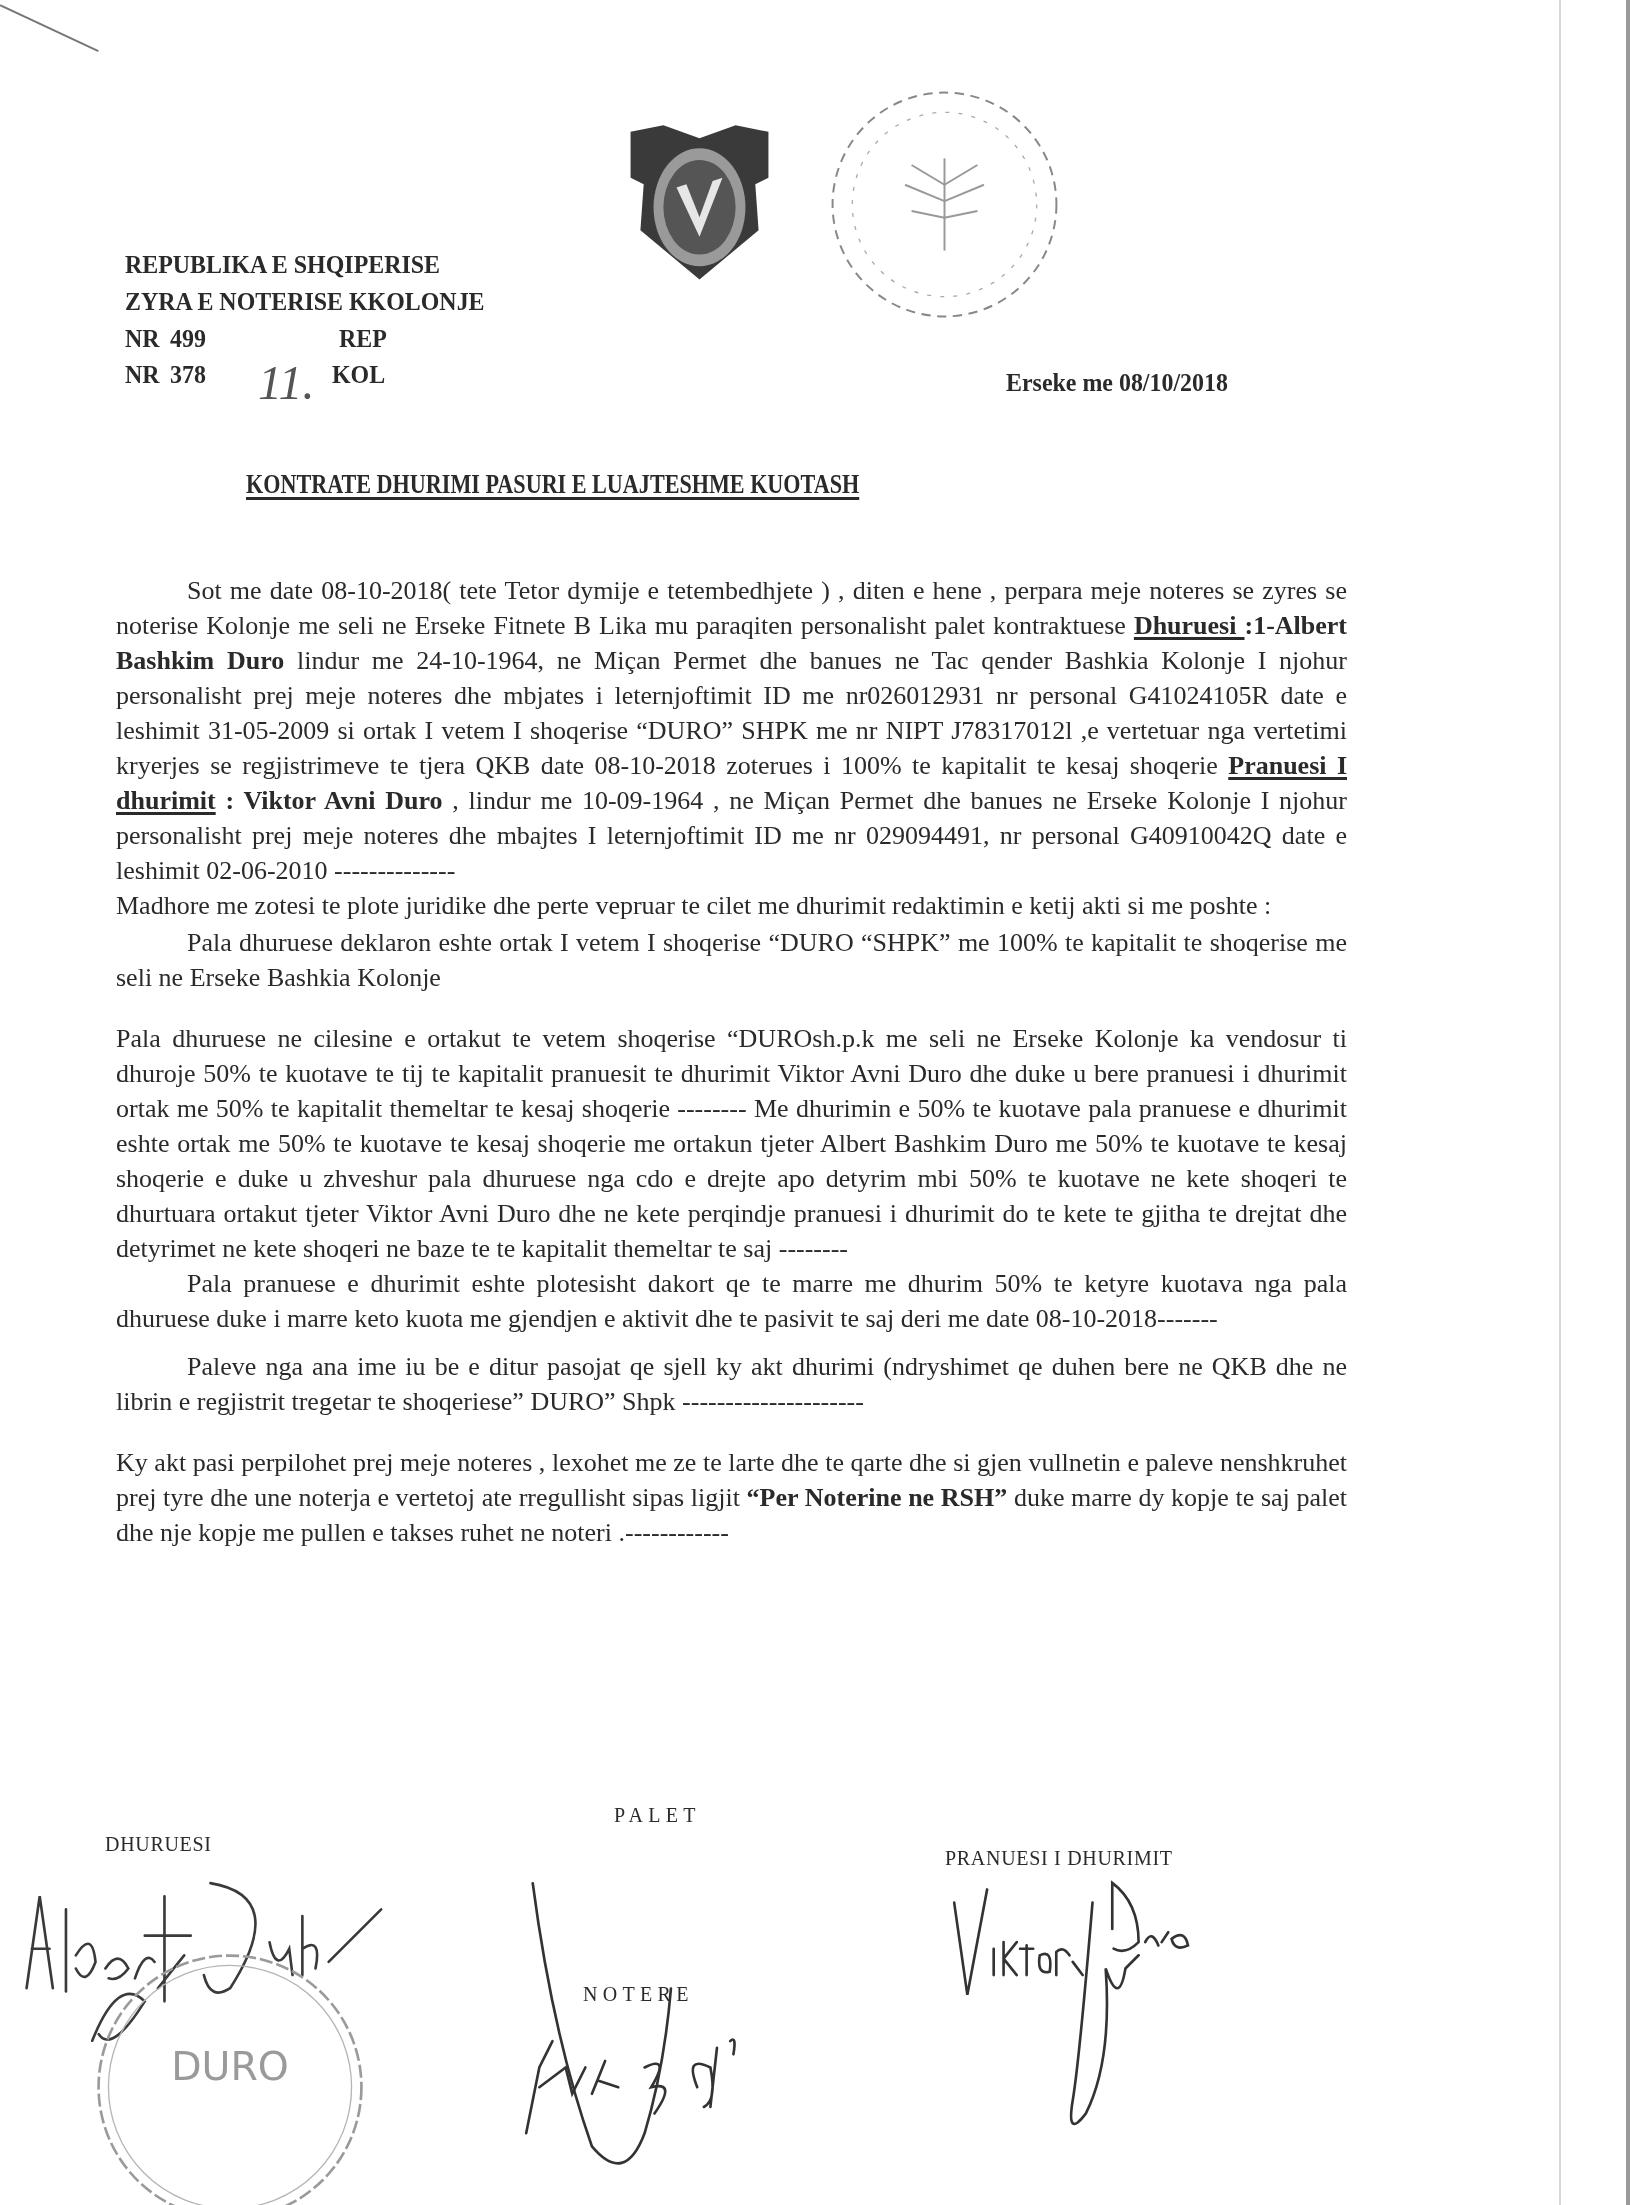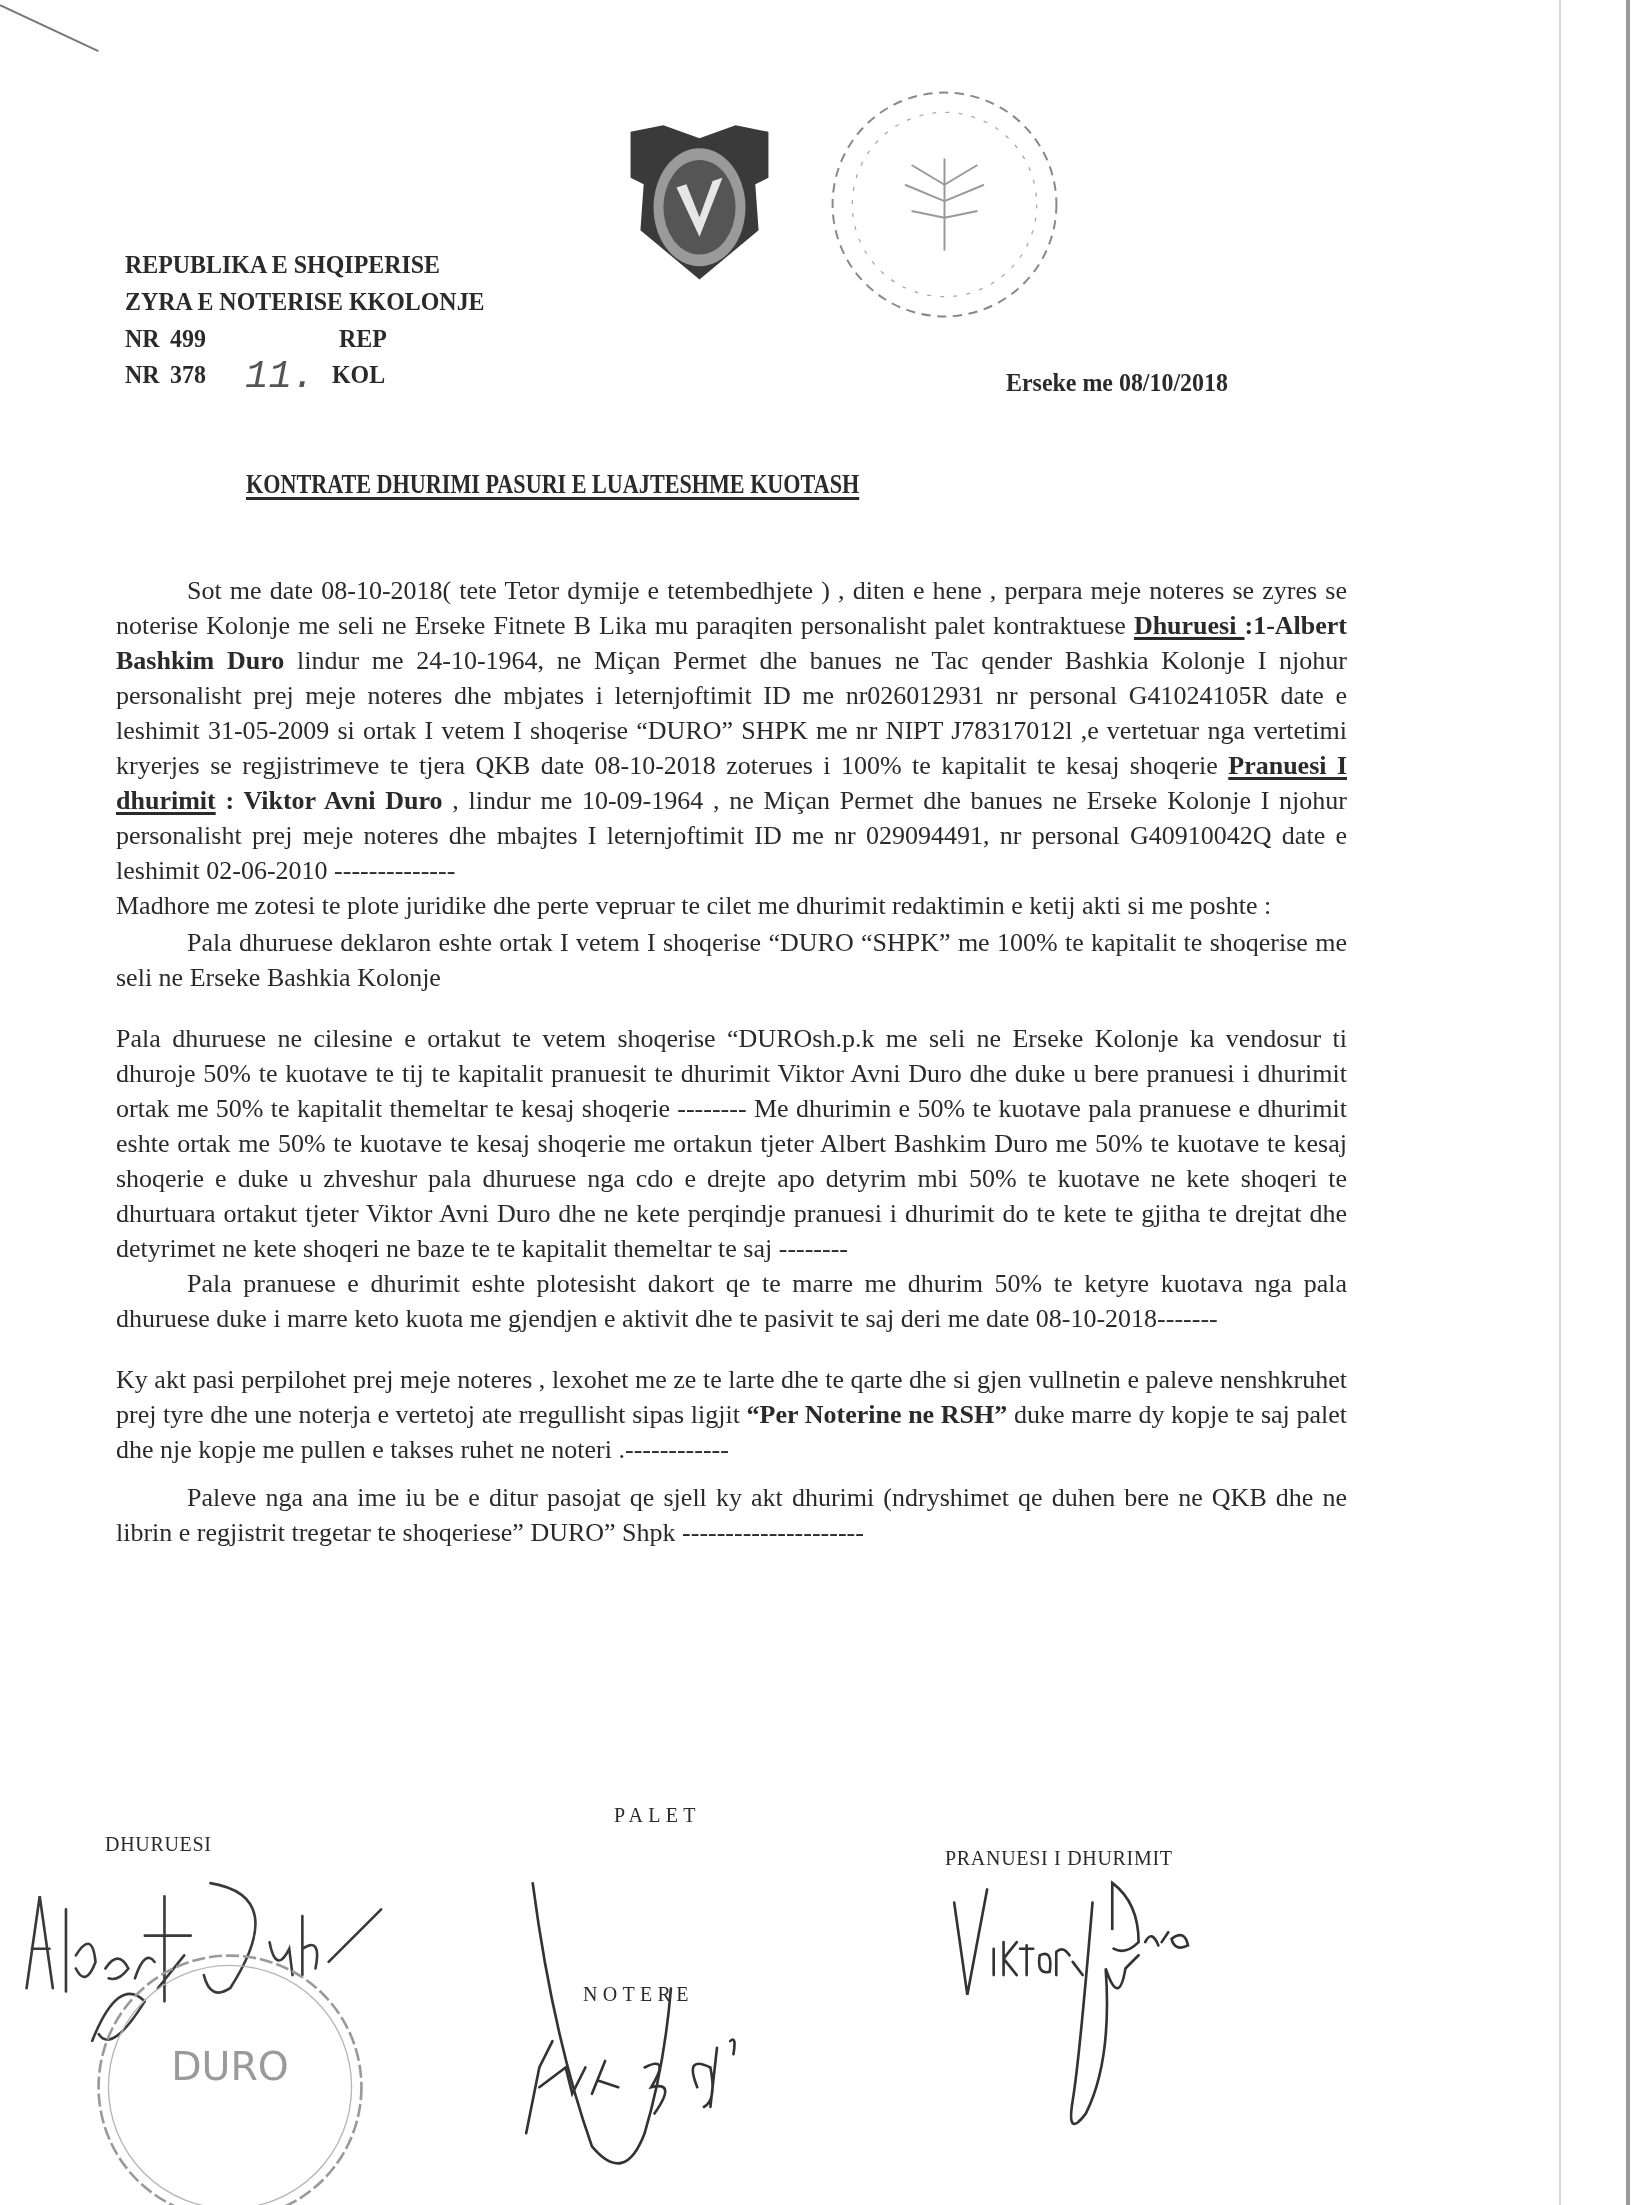--- a/index.html
+++ b/index.html
@@ -52,38 +52,38 @@
   </g>
 </svg>
 
 <div class="abs hdr" style="left:125px; top:249px;">REPUBLIKA E SHQIPERISE</div>
 <div class="abs hdr" style="left:125px; top:286px;">ZYRA E NOTERISE KKOLONJE</div>
 <div class="abs hdr" style="left:125px; top:323px;">NR</div>
 <div class="abs hdr" style="left:170px; top:323px;">499</div>
 <div class="abs hdr" style="left:339px; top:323px;">REP</div>
 <div class="abs hdr" style="left:125px; top:359px;">NR</div>
 <div class="abs hdr" style="left:170px; top:359px;">378</div>
-<div class="abs" style="left:245px; top:355px; font-size:39px; font-style:italic; color:#555; font-family:Liberation Mono, monospace;">11.</div>
+<div class="abs" style="left:258px; top:355px; font-size:48px; font-style:italic; color:#555; font-family:Liberation Serif, serif;">11.</div>
 <div class="abs hdr" style="left:332px; top:359px;">KOL</div>
 <div class="abs hdr" style="left:1006px; top:367px;">Erseke me 08/10/2018</div>
 
 <div class="abs title" style="left:246px; top:469px;">KONTRATE DHURIMI  PASURI E LUAJTESHME   KUOTASH</div>
 
 <div class="abs body-text" style="left:116px; top:573px; width:1231px;">
   <p class="para indent">
     <span>Sot me date 08-10-2018( tete Tetor  dymije e  tetembedhjete  ) , diten e  hene  , perpara meje noteres se zyres se noterise Kolonje me seli ne Erseke Fitnete B Lika mu paraqiten personalisht palet kontraktuese </span><span class="b u">Dhuruesi </span><span class="b">:1-Albert Bashkim Duro</span><span>  lindur me 24-10-1964, ne Miçan Permet  dhe  banues ne  Tac qender  Bashkia Kolonje  I njohur personalisht prej meje noteres dhe   mbjates i leternjoftimit ID me nr026012931  nr  personal G41024105R  date e leshimit 31-05-2009 si ortak  I vetem I shoqerise “DURO” SHPK  me nr NIPT J78317012l ,e vertetuar nga  vertetimi kryerjes se regjistrimeve te tjera  QKB date 08-10-2018  zoterues i 100% te kapitalit te kesaj shoqerie </span><span class="b u">Pranuesi I dhurimit</span><span class="b"> : Viktor Avni Duro</span><span>   , lindur me 10-09-1964 , ne Miçan Permet   dhe banues ne Erseke Kolonje I njohur personalisht prej meje noteres dhe mbajtes I leternjoftimit ID me nr 029094491, nr personal G40910042Q  date e leshimit 02-06-2010 --------------</span>
   </p>
   <p class="para">Madhore  me zotesi te plote juridike dhe perte vepruar  te cilet me dhurimit  redaktimin e ketij akti si me poshte :</p>
   <p class="para indent" style="margin-top:2px;">Pala dhuruese  deklaron eshte   ortak I  vetem I shoqerise “DURO “SHPK”  me 100% te kapitalit te shoqerise   me seli ne Erseke  Bashkia  Kolonje</p>
   <p class="para" style="margin-top:26px;">Pala dhuruese  ne cilesine e ortakut  te vetem  shoqerise “DUROsh.p.k  me seli ne Erseke Kolonje ka vendosur ti dhuroje  50% te kuotave te tij  te kapitalit  pranuesit te dhurimit Viktor Avni Duro dhe duke u bere  pranuesi i dhurimit  ortak  me 50% te kapitalit  themeltar te kesaj shoqerie -------- Me dhurimin e 50% te  kuotave  pala pranuese e dhurimit   eshte ortak me 50% te kuotave  te kesaj shoqerie  me ortakun tjeter Albert  Bashkim Duro  me 50% te kuotave te kesaj shoqerie  e duke u zhveshur pala   dhuruese    nga cdo e drejte apo detyrim mbi 50% te kuotave  ne kete shoqeri te dhurtuara ortakut tjeter Viktor Avni Duro   dhe  ne kete  perqindje   pranuesi i dhurimit do te kete te gjitha te drejtat dhe detyrimet  ne kete shoqeri  ne baze te  te kapitalit themeltar  te saj  --------</p>
   <p class="para indent">Pala pranuese e dhurimit   eshte plotesisht dakort qe te marre me dhurim 50% te ketyre kuotava   nga pala dhuruese   duke i marre  keto kuota me gjendjen e aktivit dhe te pasivit te saj deri me date  08-10-2018-------</p>
+  <p class="para indent" style="margin-top:13px;">Paleve nga ana ime iu be e ditur  pasojat qe sjell  ky akt dhurimi  (ndryshimet qe duhen bere  ne QKB dhe ne librin  e regjistrit tregetar  te shoqeriese” DURO” Shpk ---------------------</p>
   <p class="para" style="margin-top:26px;">
     <span>Ky akt pasi perpilohet prej meje noteres , lexohet me ze te larte dhe te qarte dhe si gjen vullnetin e paleve nenshkruhet prej tyre dhe une noterja e vertetoj ate rregullisht  sipas ligjit </span><span class="b">“Per Noterine ne RSH”</span><span> duke marre dy kopje te saj palet dhe nje kopje me pullen e takses ruhet ne noteri .------------</span>
   </p>
-  <p class="para indent" style="margin-top:13px;">Paleve nga ana ime iu be e ditur  pasojat qe sjell  ky akt dhurimi  (ndryshimet qe duhen bere  ne QKB dhe ne librin  e regjistrit tregetar  te shoqeriese” DURO” Shpk ---------------------</p>
 </div>
 
 <div class="abs sig-label palet" style="left:614px; top:1804px;">PALET</div>
 <div class="abs sig-label" style="left:105px; top:1833px;">DHURUESI</div>
 <div class="abs sig-label" style="left:945px; top:1847px;">PRANUESI I  DHURIMIT</div>
 <div class="abs sig-label palet" style="left:583px; top:1983px;">NOTERE</div>
 
 <svg style="left:13px; top:1870px" width="408" height="197" viewBox="0 0 620 300">
   <g fill="none" stroke="#3a3a3a" stroke-width="4" stroke-linecap="round">
     <path d="M20 180 L40 40 L60 180 M28 120 L55 120"></path>

